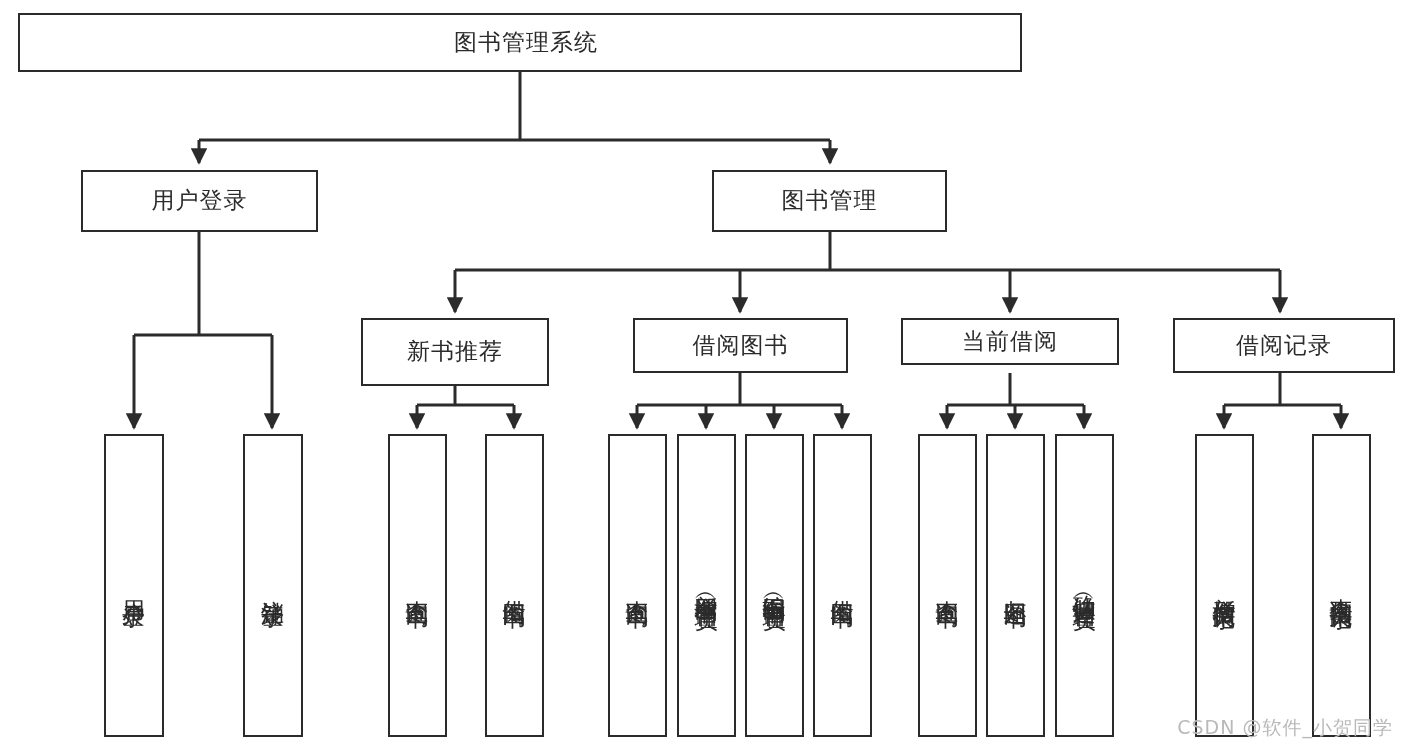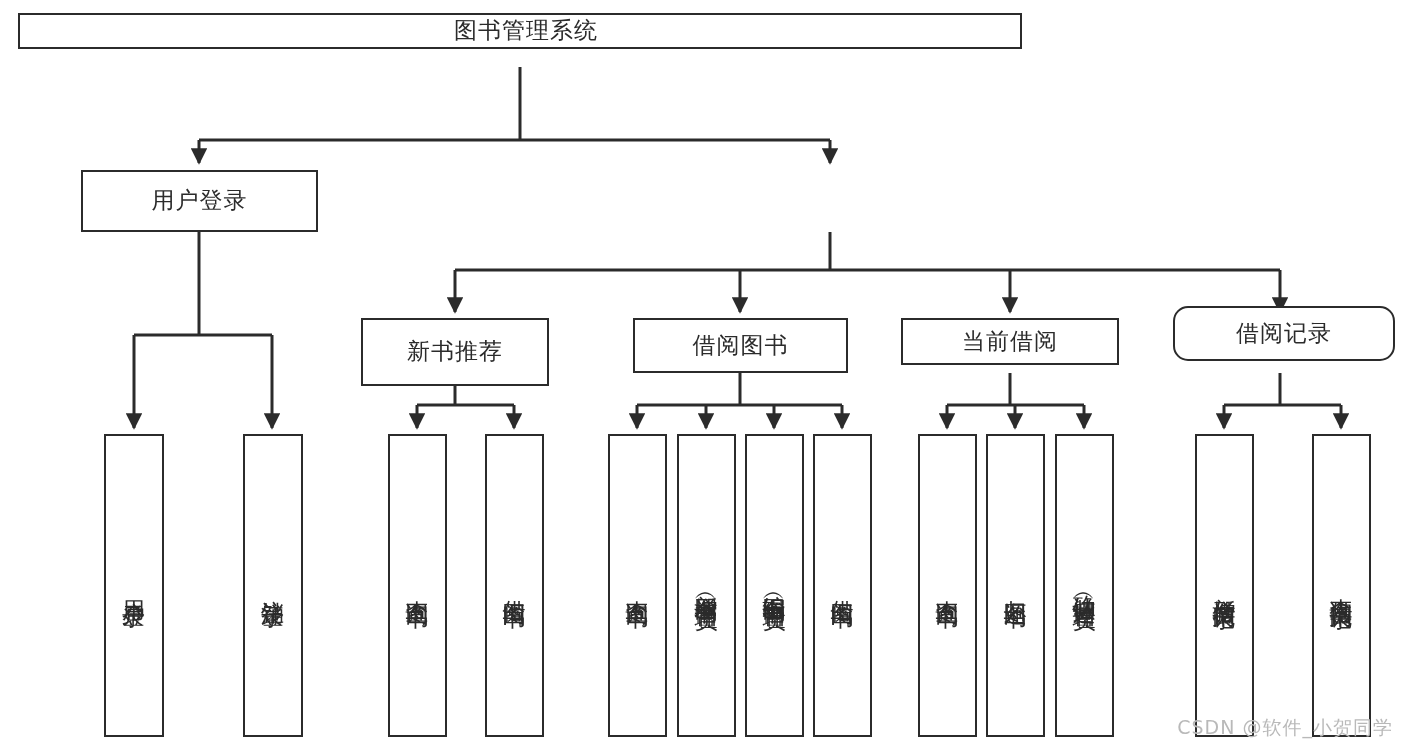--- a/index.html
+++ b/index.html
@@ -111,28 +111,29 @@
       <path d="M 1015 405 L 1015 428" marker-end="url(#arrow)"></path>
       <path d="M 1084 405 L 1084 428" marker-end="url(#arrow)"></path>
 
       <path d="M 1280 373 L 1280 405"></path>
       <path d="M 1224 405 L 1341 405"></path>
       <path d="M 1224 405 L 1224 428" marker-end="url(#arrow)"></path>
       <path d="M 1341 405 L 1341 428" marker-end="url(#arrow)"></path>
     </g>
   </svg>
 
-  <div class="node horiz" style="left: 18px; top: 13px; width: 1004px; height: 36px; padding-left: 12px;">图书管理系统</div>
+  <div class="node horiz" style="left: 18px; top: 13px; width: 1004px; height: 59px; padding-left: 12px;">图书管理系统</div>
 
   <div class="node horiz" style="left: 81px; top: 170px; width: 237px; height: 62px;">用户登录</div>
+  <div class="node horiz" style="left: 712px; top: 170px; width: 235px; height: 62px;">图书管理</div>
 
   <div class="node horiz" style="left: 361px; top: 318px; width: 188px; height: 68px;">新书推荐</div>
   <div class="node horiz" style="left: 633px; top: 318px; width: 215px; height: 55px;">借阅图书</div>
   <div class="node horiz" style="left: 901px; top: 318px; width: 218px; height: 47px;">当前借阅</div>
-  <div class="node horiz" style="left: 1173px; top: 306px; width: 222px; height: 55px; border-radius: 15px;">借阅记录</div>
+  <div class="node horiz" style="left: 1173px; top: 318px; width: 222px; height: 55px;">借阅记录</div>
 
   <div class="node vert" style="left: 104px; top: 434px; width: 60px; height: 303px;">
     <span class="vtext">用户登录</span>
   </div>
   <div class="node vert" style="left: 243px; top: 434px; width: 60px; height: 303px;">
     <span class="vtext">注销登录</span>
   </div>
   <div class="node vert" style="left: 388px; top: 434px; width: 59px; height: 303px;">
     <span class="vtext">查询图书</span>
   </div>

